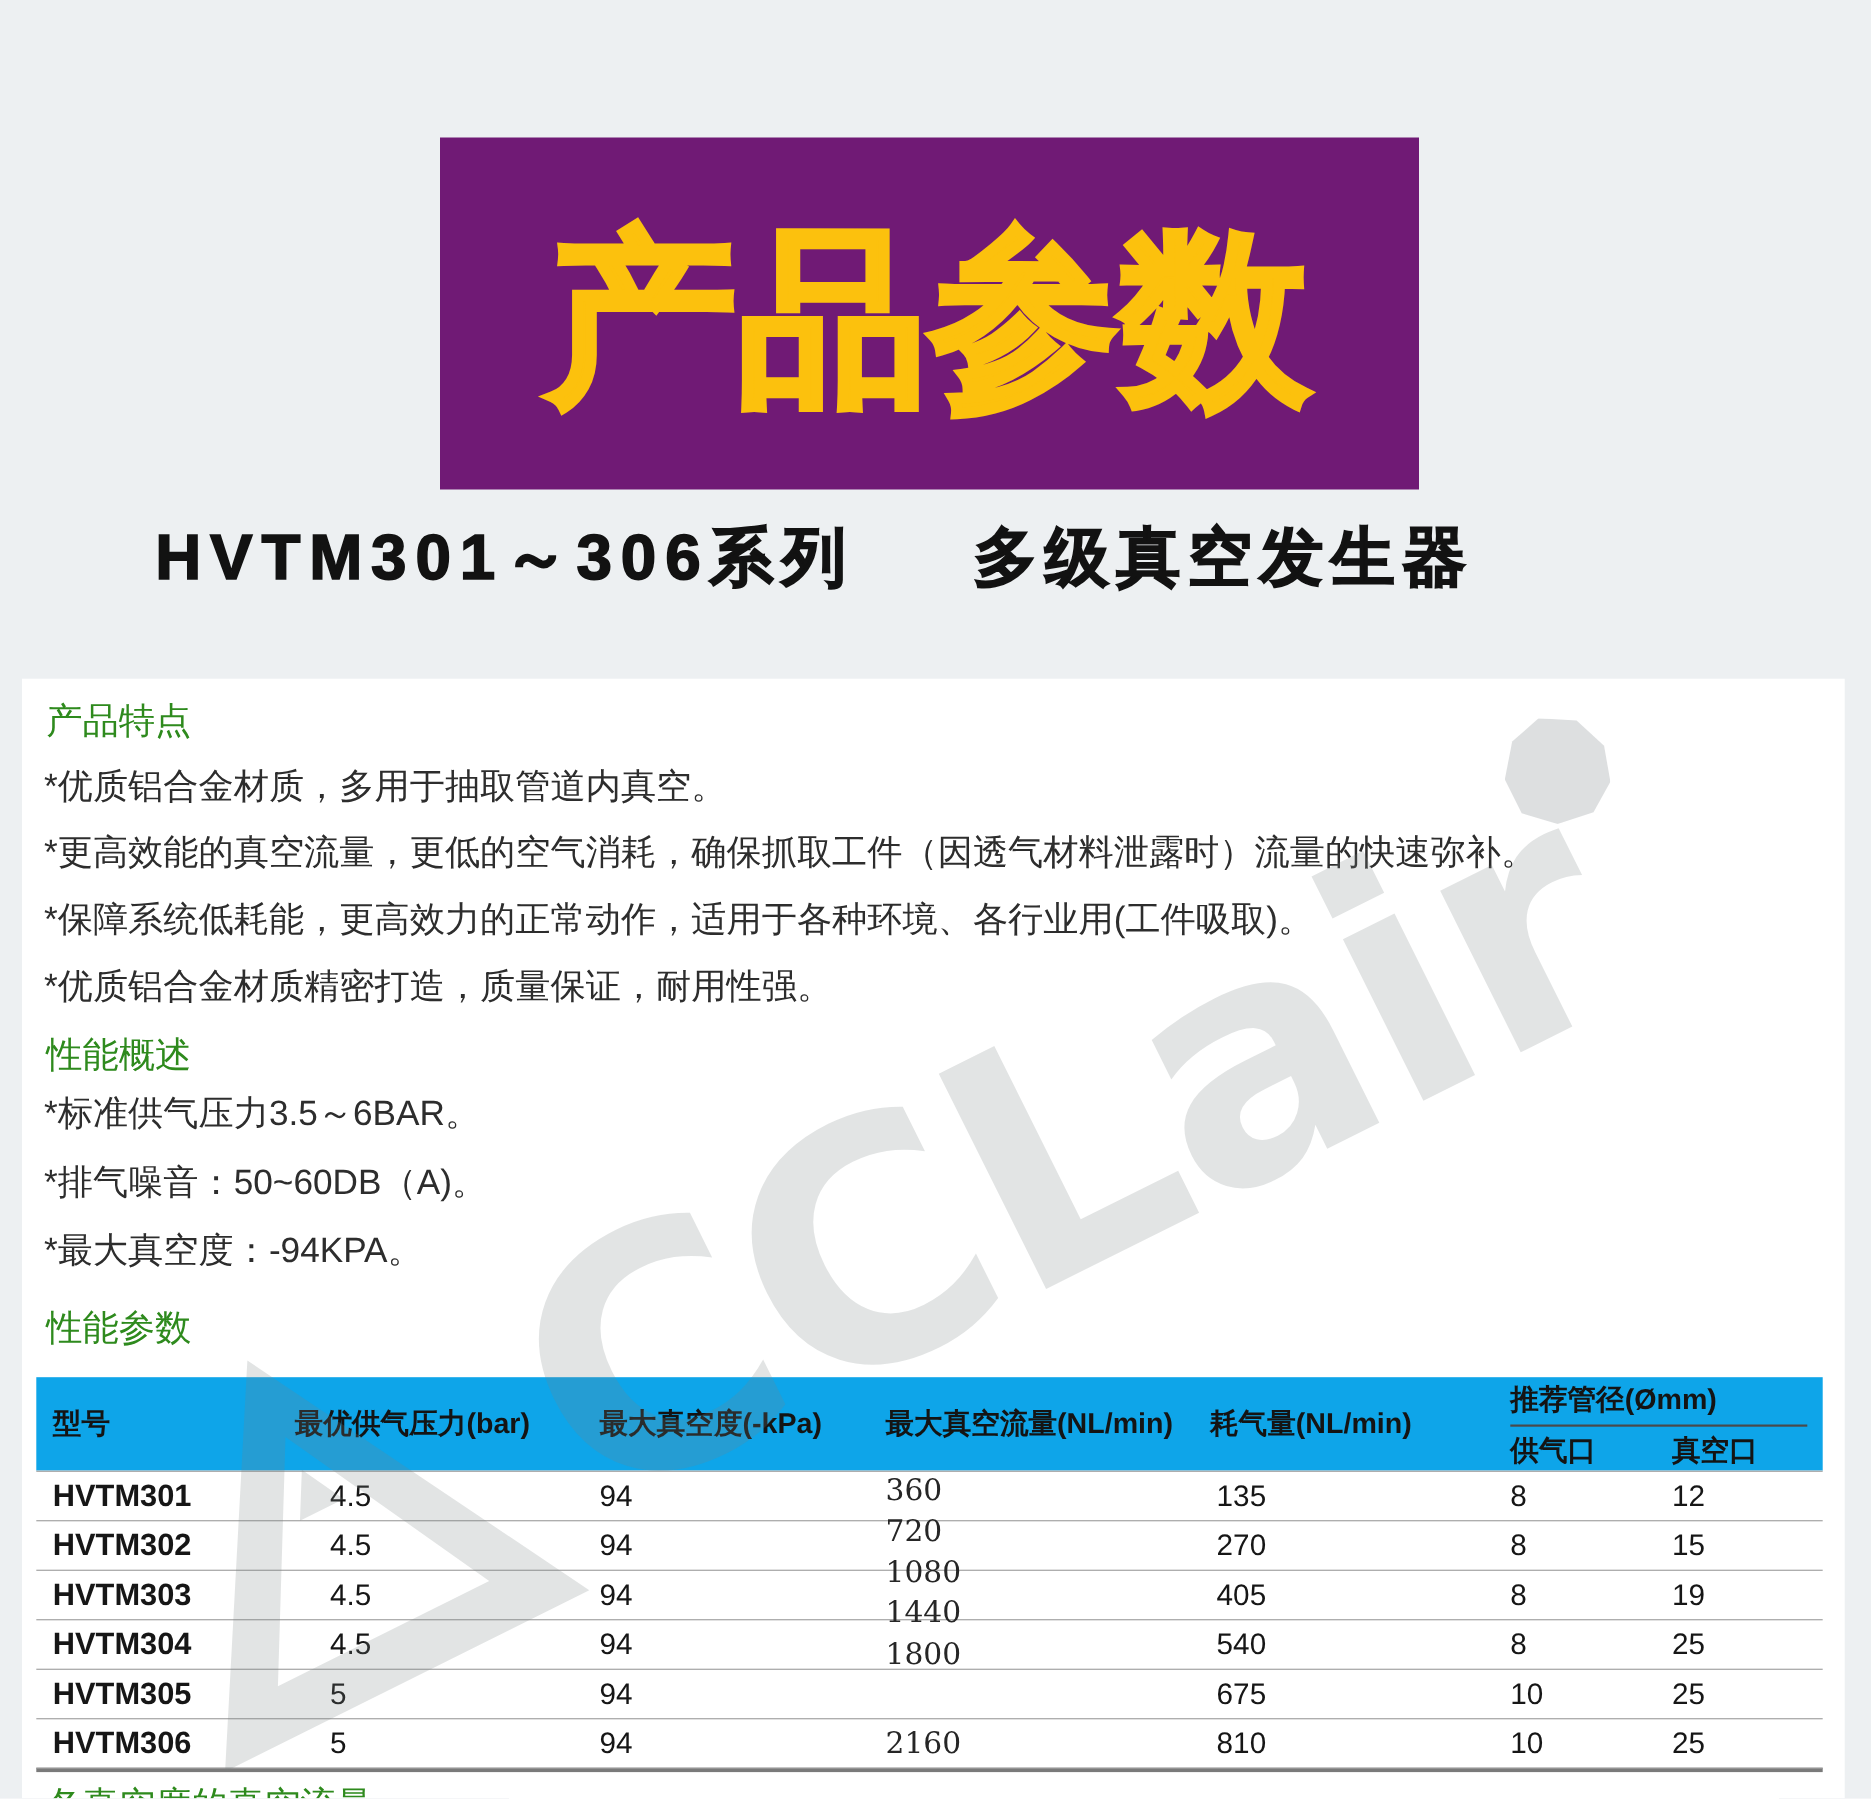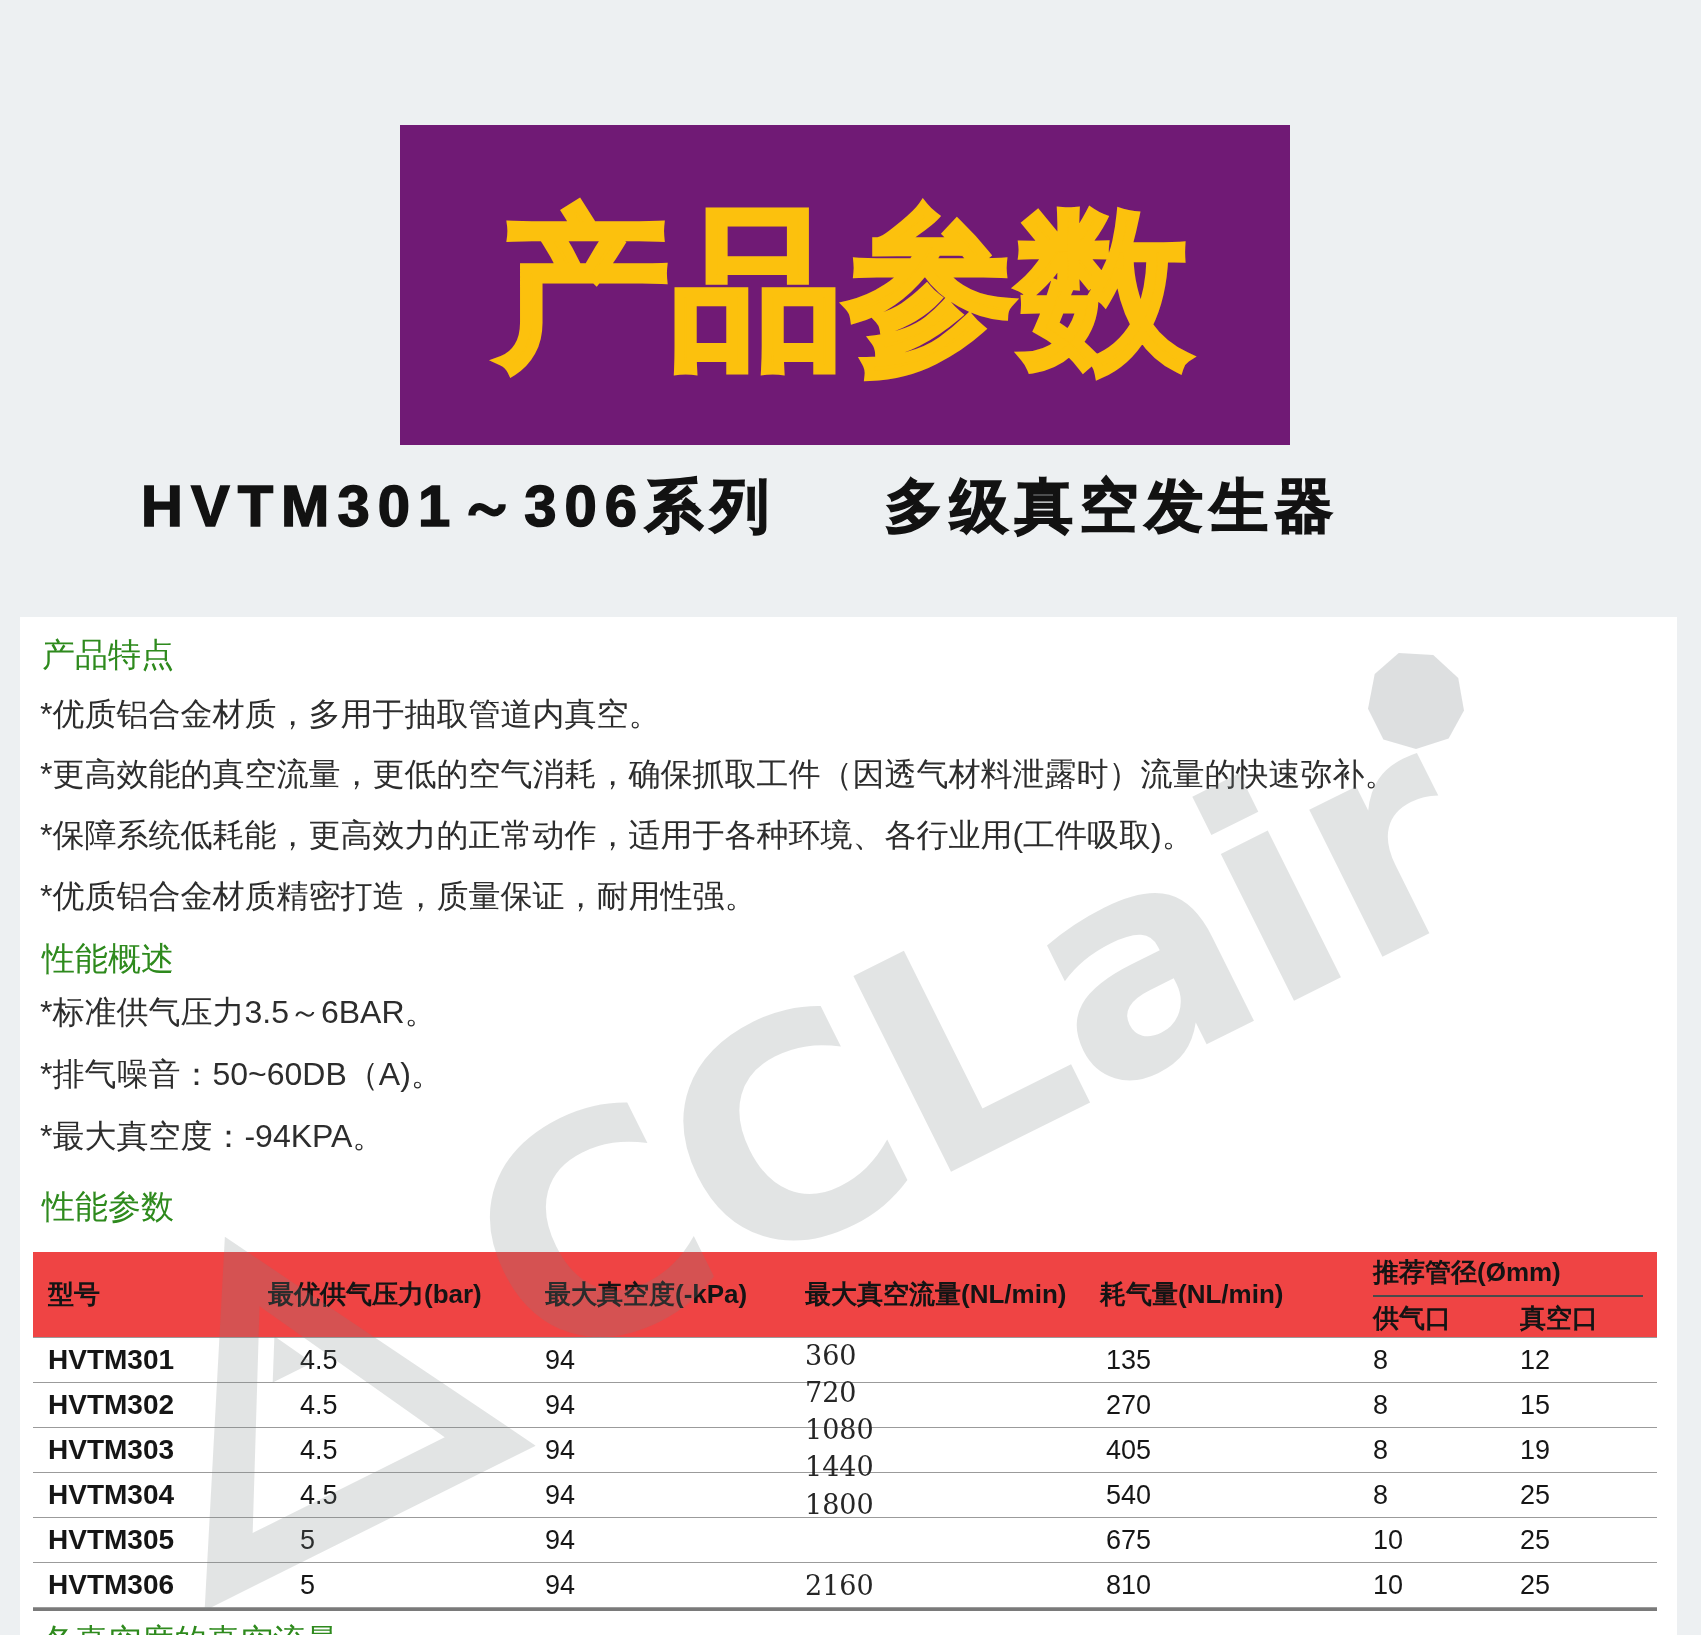--- a/index.html
+++ b/index.html
@@ -49,21 +49,21 @@
   .h-overview{top:320px;}
   .l-p1{top:374px;}
   .l-p2{top:436px;}
   .l-p3{top:498px;}
   .h-params{top:568px;}
   .h-next{top:1002px;}
 
   
   .tbl{position:absolute;left:13px;top:635px;width:1624px;}
   .thead{
-    display:flex;height:85px;background:#ef4444;align-items:stretch;
+    display:flex;height:85px;background:#0ea5e9;align-items:stretch;
     color:#141414;font-weight:700;font-size:26px;
   }
   .th{display:flex;align-items:center;}
   .c1{width:235px;padding-left:15px;box-sizing:border-box;}
   .c2{width:277px;box-sizing:border-box;}
   .c3{width:260px;box-sizing:border-box;}
   .c4{width:295px;box-sizing:border-box;}
   .c5{width:273px;box-sizing:border-box;}
   .c6{width:147px;box-sizing:border-box;}
   .c7{width:137px;box-sizing:border-box;}

